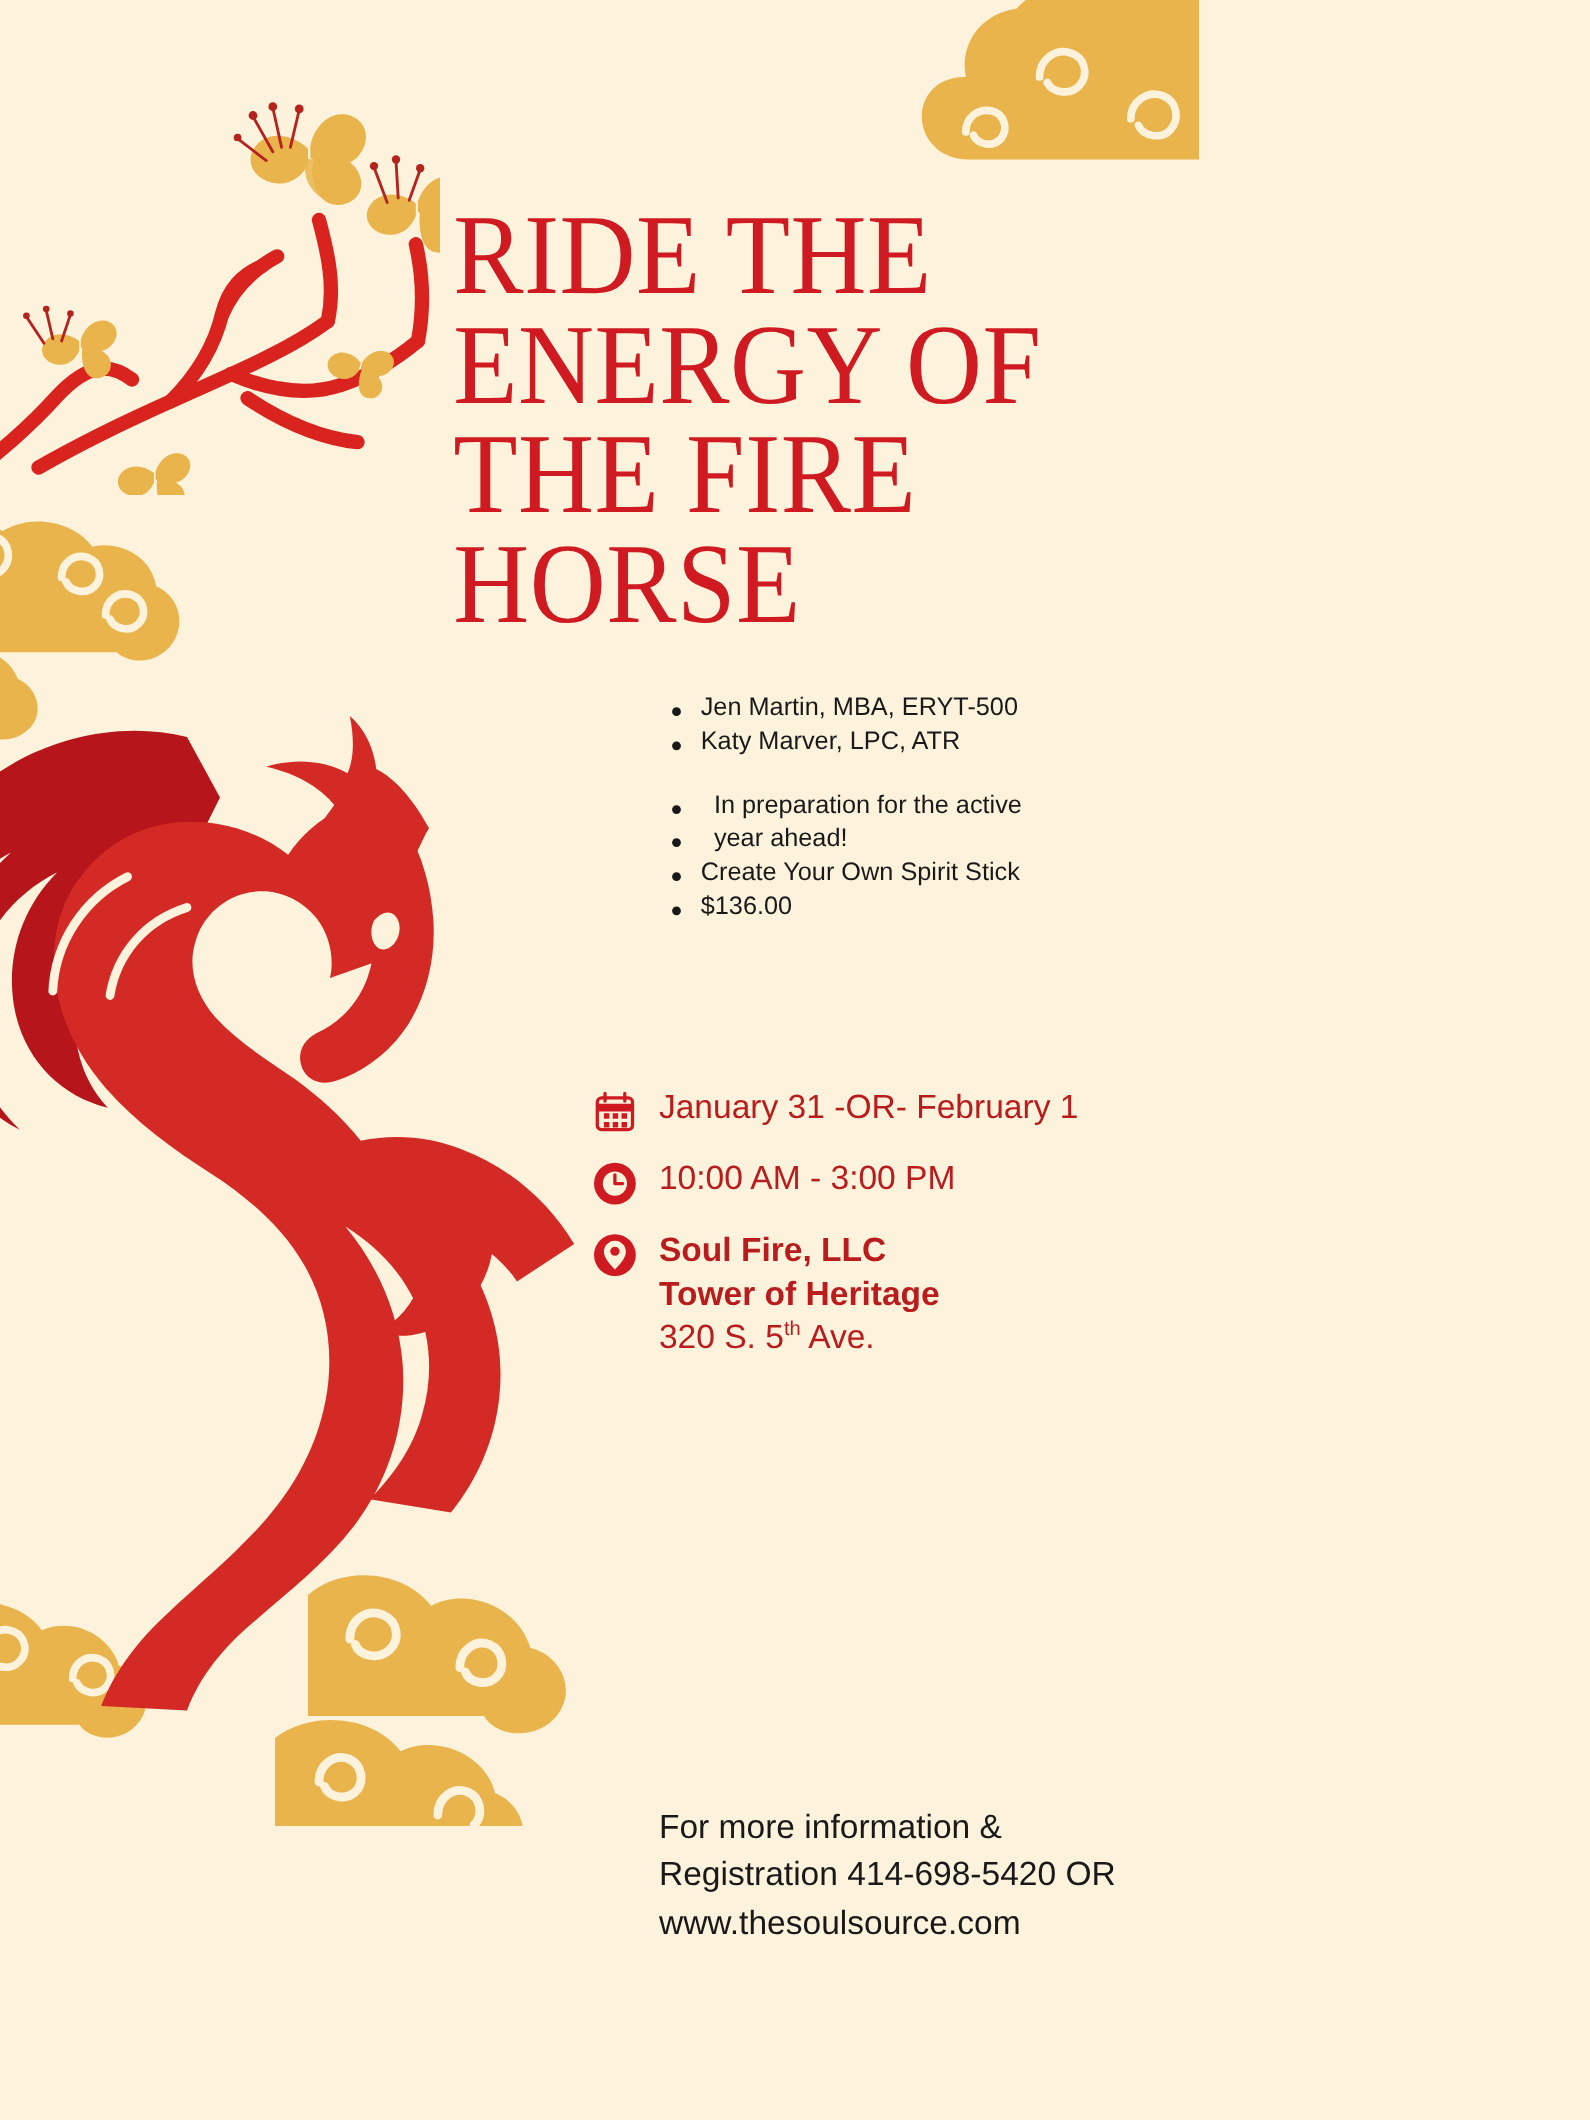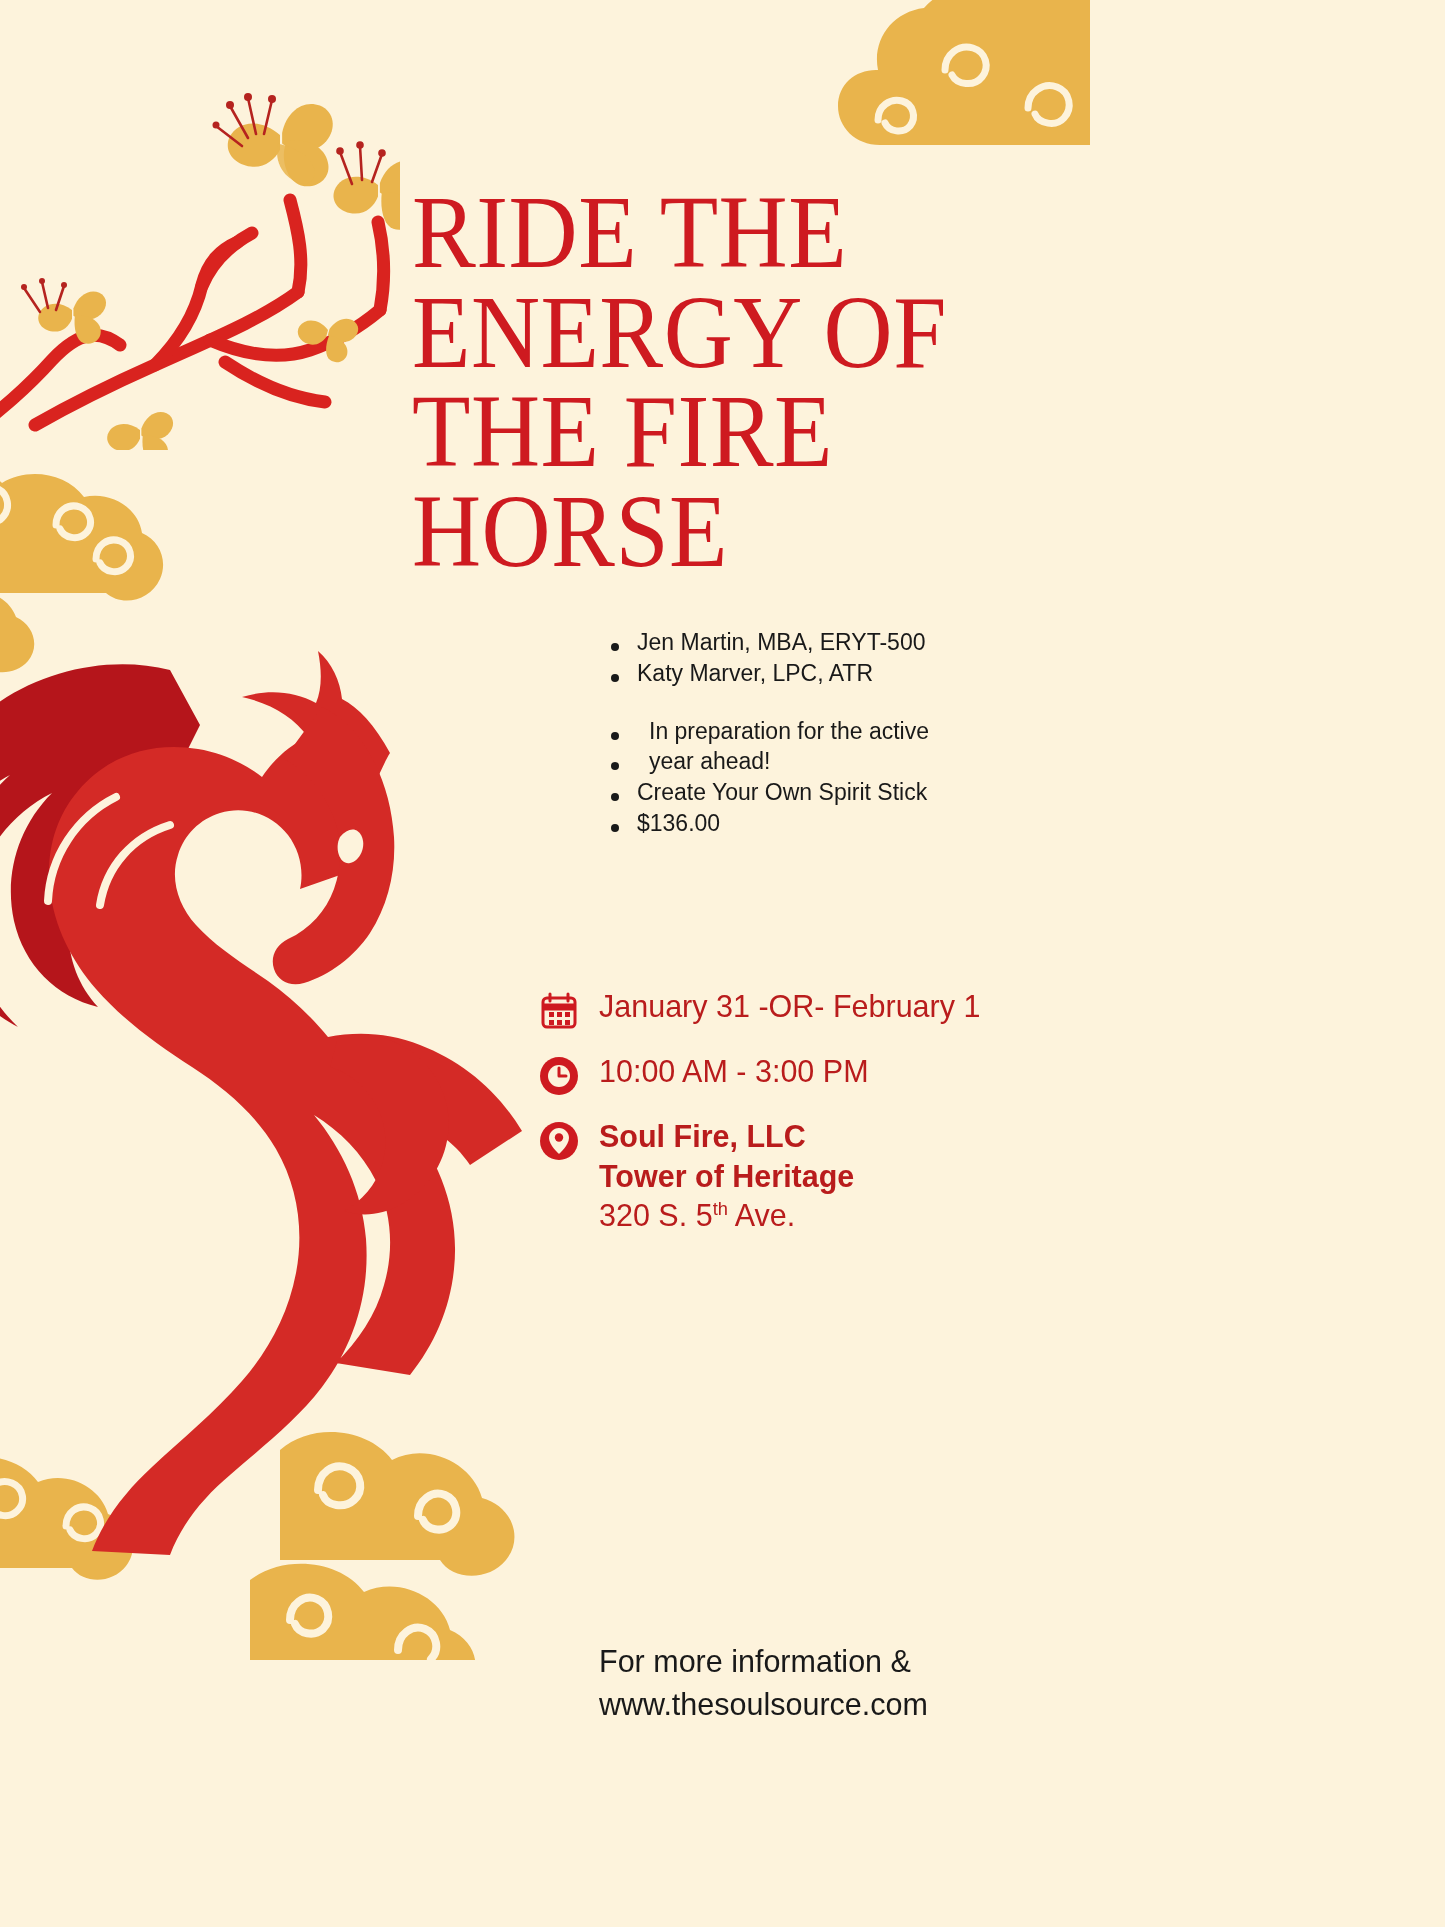--- a/index.html
+++ b/index.html
@@ -382,17 +382,18 @@
         <span class="dtext">
           <span class="bold ln">Soul Fire, LLC</span>
           <span class="bold ln">Tower of Heritage</span>
           <span class="ln"><span>320 S. 5</span><sup>th</sup><span> Ave.</span></span>
         </span>
       </div>
     </div>
 
     <div class="contact">
       <span class="ln">For more information &amp;</span>
+      <span class="ln">Registration 414-698-5420 OR</span>
       <span class="ln">www.thesoulsource.com</span>
     </div>
 
   </div>
 </div>
 
 </body></html>

